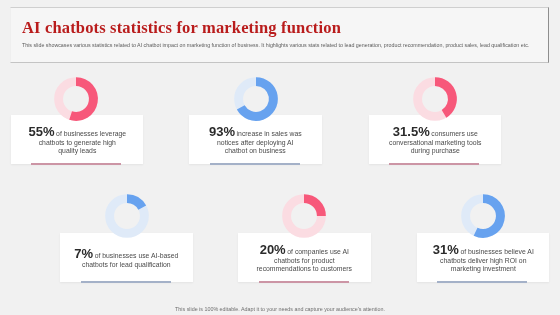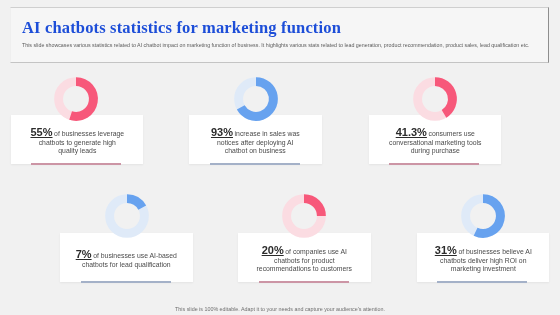--- a/index.html
+++ b/index.html
@@ -5,28 +5,28 @@
   html,body{margin:0;padding:0;}
   body{width:560px;height:315px;background:#f1f1f1;font-family:"Liberation Sans",sans-serif;overflow:hidden;
     -webkit-font-smoothing:antialiased;}
   .slide{position:relative;width:560px;height:315px;background:#f1f1f1;}
 
   .header-box{position:absolute;left:10px;top:7px;width:539px;height:56px;
     background:#f6f6f6;box-sizing:border-box;
     border-top:1px solid #cfcfcf;border-right:1px solid #8e8e8e;
     border-bottom:1px solid #c4c4c4;border-left:1px solid #efefef;}
   .title{will-change:transform;position:absolute;left:21.8px;top:20.4px;font-family:"Liberation Serif",serif;
-    font-weight:bold;font-size:16.5px;line-height:16.5px;color:#1d4ed8;letter-spacing:0.16px;white-space:nowrap;}
+    font-weight:bold;font-size:16.5px;line-height:16.5px;color:#b91c1c;letter-spacing:0.16px;white-space:nowrap;}
   .subtitle{will-change:transform;position:absolute;left:22px;top:42px;font-size:5.3px;line-height:7px;color:#5b5b5b;white-space:nowrap;}
 
   .card{position:absolute;background:#ffffff;box-sizing:border-box;
     box-shadow:0 1px 2px rgba(0,0,0,0.06);}
   .card-text{will-change:transform;position:absolute;left:0;right:0;text-align:center;
     font-size:6.85px;line-height:8.7px;color:#4a4a4a;white-space:nowrap;}
-  .pct{font-weight:bold;font-size:11px;color:#2b2b2b;text-decoration:underline;}
+  .pct{font-weight:bold;font-size:13px;color:#2b2b2b;}
   .bar{position:absolute;height:2.1px;}
   .donut{position:absolute;}
   .footer{will-change:transform;position:absolute;left:0;top:305.5px;width:560px;text-align:center;font-size:5.35px;line-height:7px;color:#6e6e6e;}
   svg{display:block;overflow:visible;}
 </style>
 </head>
 <body>
 
 <div class="slide">
   <div class="header-box"></div>
@@ -52,21 +52,21 @@
           <div>chatbot on business</div>
         </div>
       </div>
       <div class="bar" style="background: rgb(164, 177, 200); left: 209.5px; top: 162.6px; width: 90.6px;"></div>
       <svg width="52" height="52" class="donut" style="left: 229.6px; top: 73.4px;">
         <circle cx="26" cy="26" r="17.4" fill="none" stroke="#dfeaf8" stroke-width="8.9"></circle>
         <path d="M 26 8.600000000000001 A 17.4 17.4 0 1 1 10.752263767236775 34.38251392936984" fill="none" stroke="#67a2ef" stroke-width="8.9"></path>
       </svg>
       <div class="card" style="left: 368.6px; top: 114.7px; width: 132.6px; height: 49.5px;">
         <div class="card-text" style="top: 13px;">
-          <div><span class="pct">41.3%</span><span style="margin-left: 1.6px;">consumers use</span></div>
+          <div><span class="pct">31.5%</span><span style="margin-left: 1.6px;">consumers use</span></div>
           <div>conversational marketing tools</div>
           <div>during purchase</div>
         </div>
       </div>
       <div class="bar" style="background: rgb(204, 149, 165); left: 388.9px; top: 162.6px; width: 90.6px;"></div>
       <svg width="52" height="52" class="donut" style="left: 409.4px; top: 73.4px;">
         <circle cx="26" cy="26" r="17.4" fill="none" stroke="#fbdce2" stroke-width="8.9"></circle>
         <path d="M 26 8.600000000000001 A 17.4 17.4 0 0 1 35.044821761600346 40.86442731156773" fill="none" stroke="#f7587a" stroke-width="8.9"></path>
       </svg>
       <div class="card" style="left: 60.4px; top: 232.8px; width: 132.6px; height: 49.5px;">

